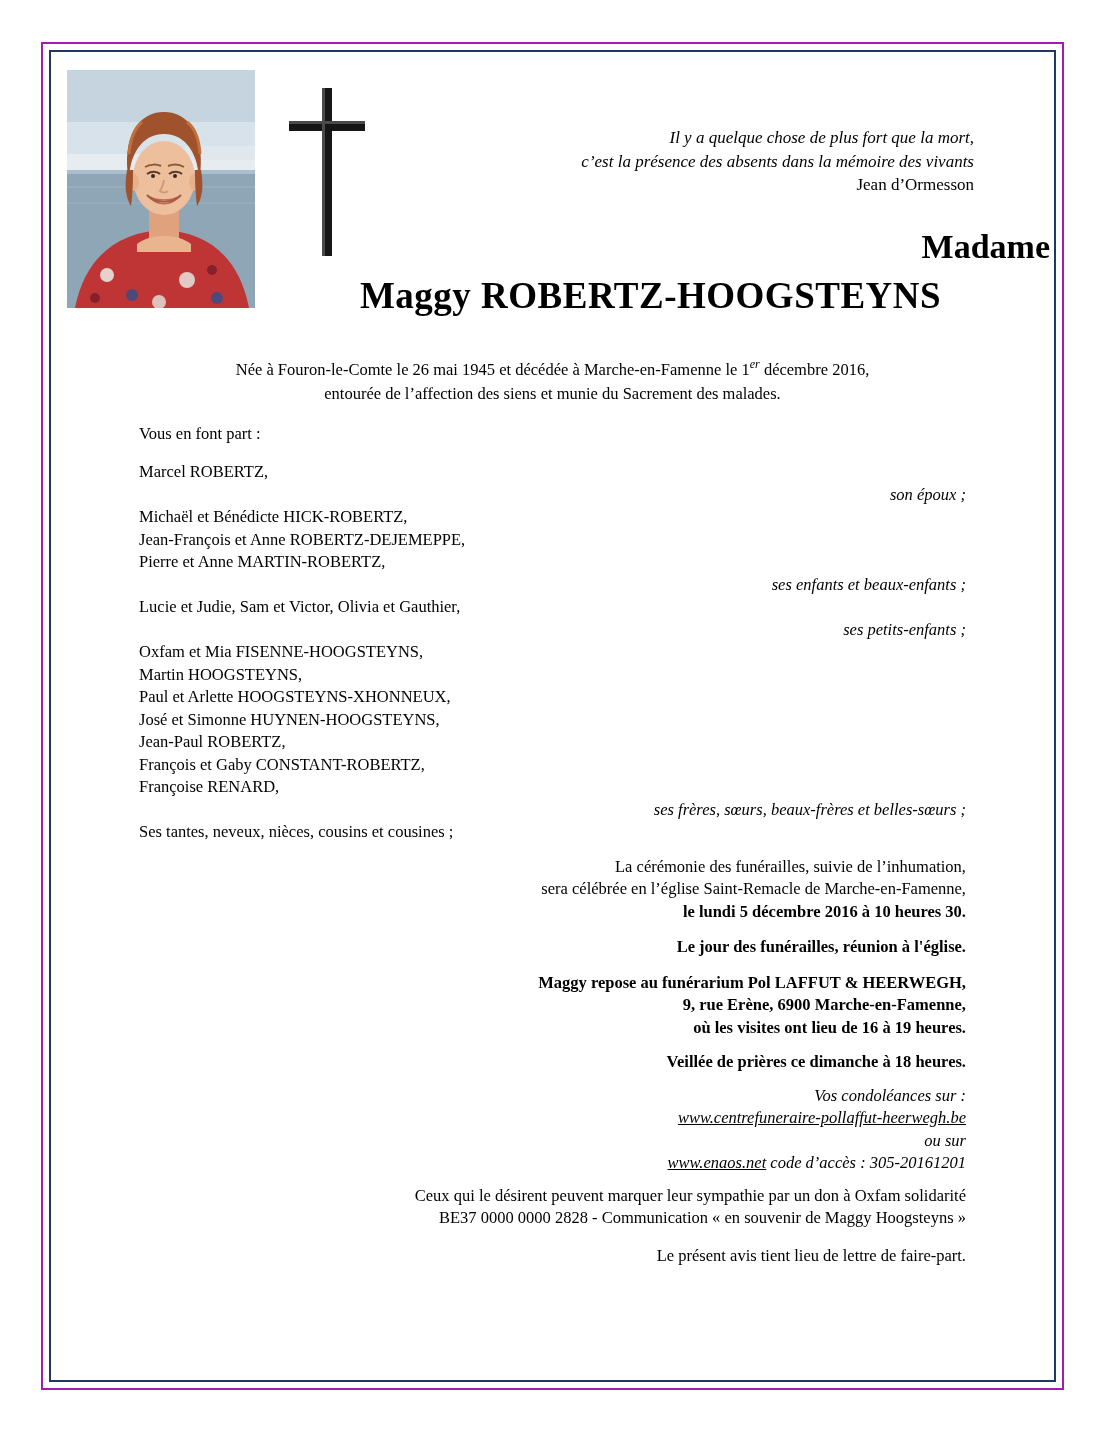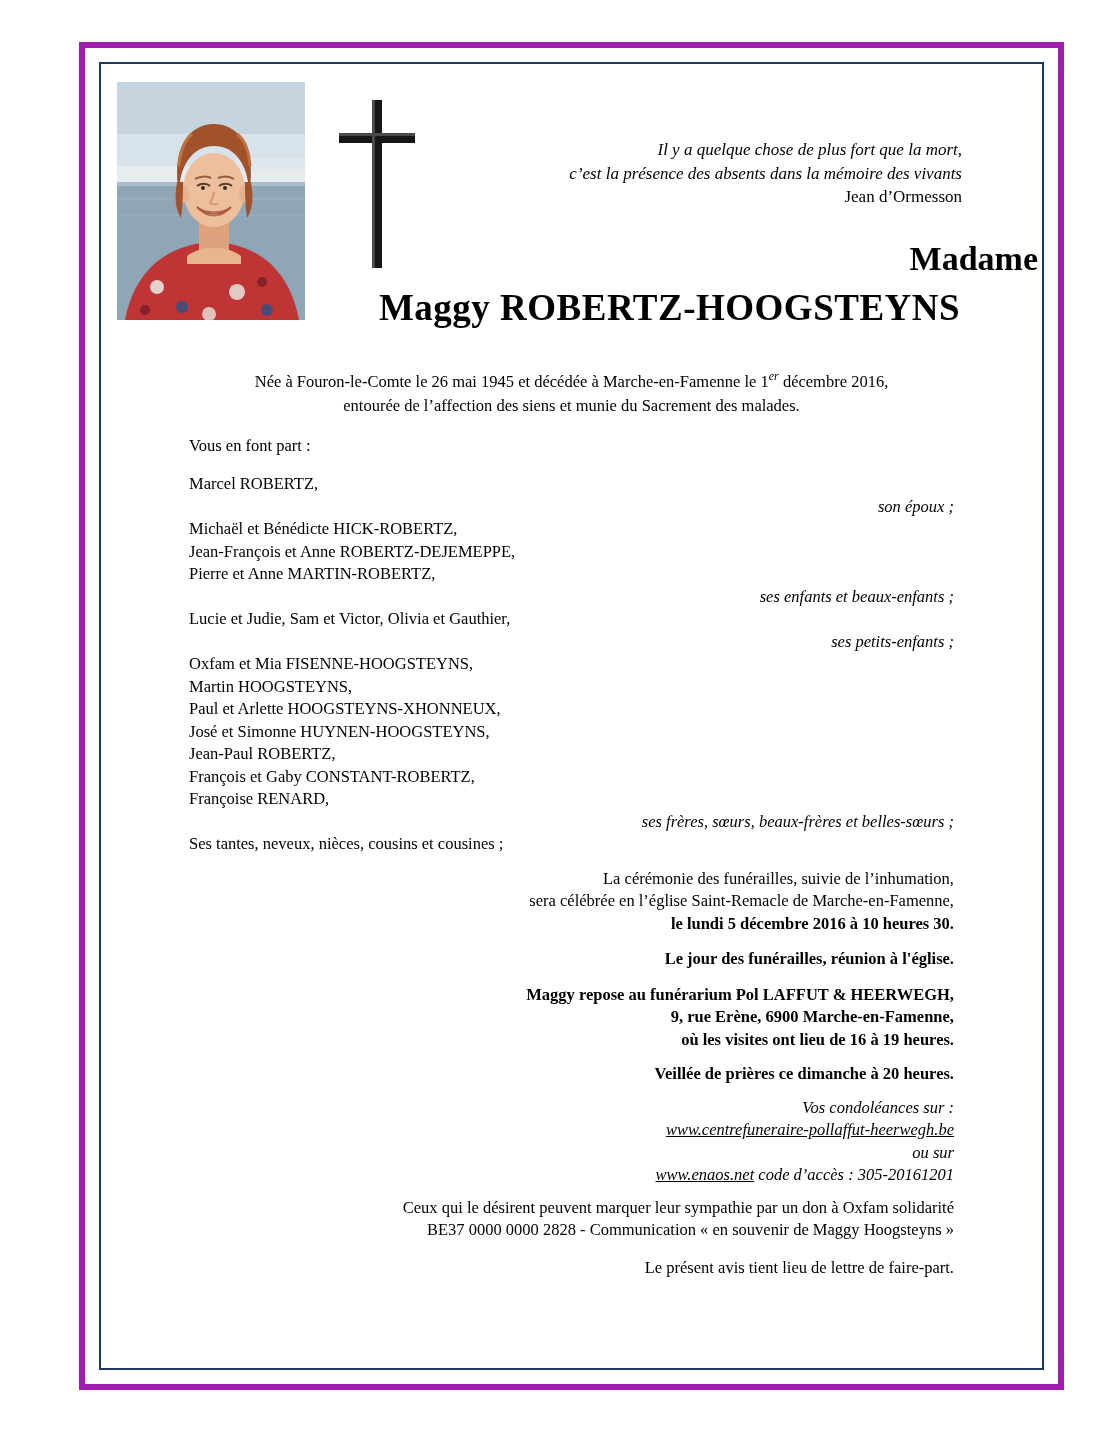--- a/index.html
+++ b/index.html
@@ -12,23 +12,22 @@
   .page {
     position:relative;
     width:1105px;
     height:1430px;
     background:#ffffff;
     overflow:hidden;
   }
   .frame {
     position:absolute;
     left:41px; top:42px; right:41px; bottom:40px;
-    border:6px solid #a21caf;
-    padding:14px;
-    margin-left:38px;
+    border:2px solid #a21caf;
+    padding:6px;
   }
   .frame-inner {
     width:100%; height:100%;
     border:2px solid #203864;
     position:relative;
   }
   .photo {
     position:absolute; left:16px; top:18px;
     width:188px; height:238px;
     overflow:hidden;
@@ -179,21 +178,21 @@
           </div>
 
           <div class="meeting centered">Le jour des funérailles, réunion à l'église.</div>
 
           <div class="funerarium centered">
             <div>Maggy repose au funérarium Pol LAFFUT &amp; HEERWEGH,</div>
             <div>9, rue Erène, 6900 Marche-en-Famenne,</div>
             <div>où les visites ont lieu de 16 à 19 heures.</div>
           </div>
 
-          <div class="vigil centered">Veillée de prières ce dimanche à 20 heures.</div>
+          <div class="vigil centered">Veillée de prières ce dimanche à 18 heures.</div>
 
           <div class="condolences centered">
             <div>Vos condoléances sur :</div>
             <div><a class="link">www.centrefuneraire-pollaffut-heerwegh.be</a></div>
             <div>ou sur</div>
             <div><a class="link">www.enaos.net</a><span> code d’accès : 305-20161201</span></div>
           </div>
 
           <div class="donation centered">
             <div>Ceux qui le désirent peuvent marquer leur sympathie par un don à Oxfam solidarité</div>

